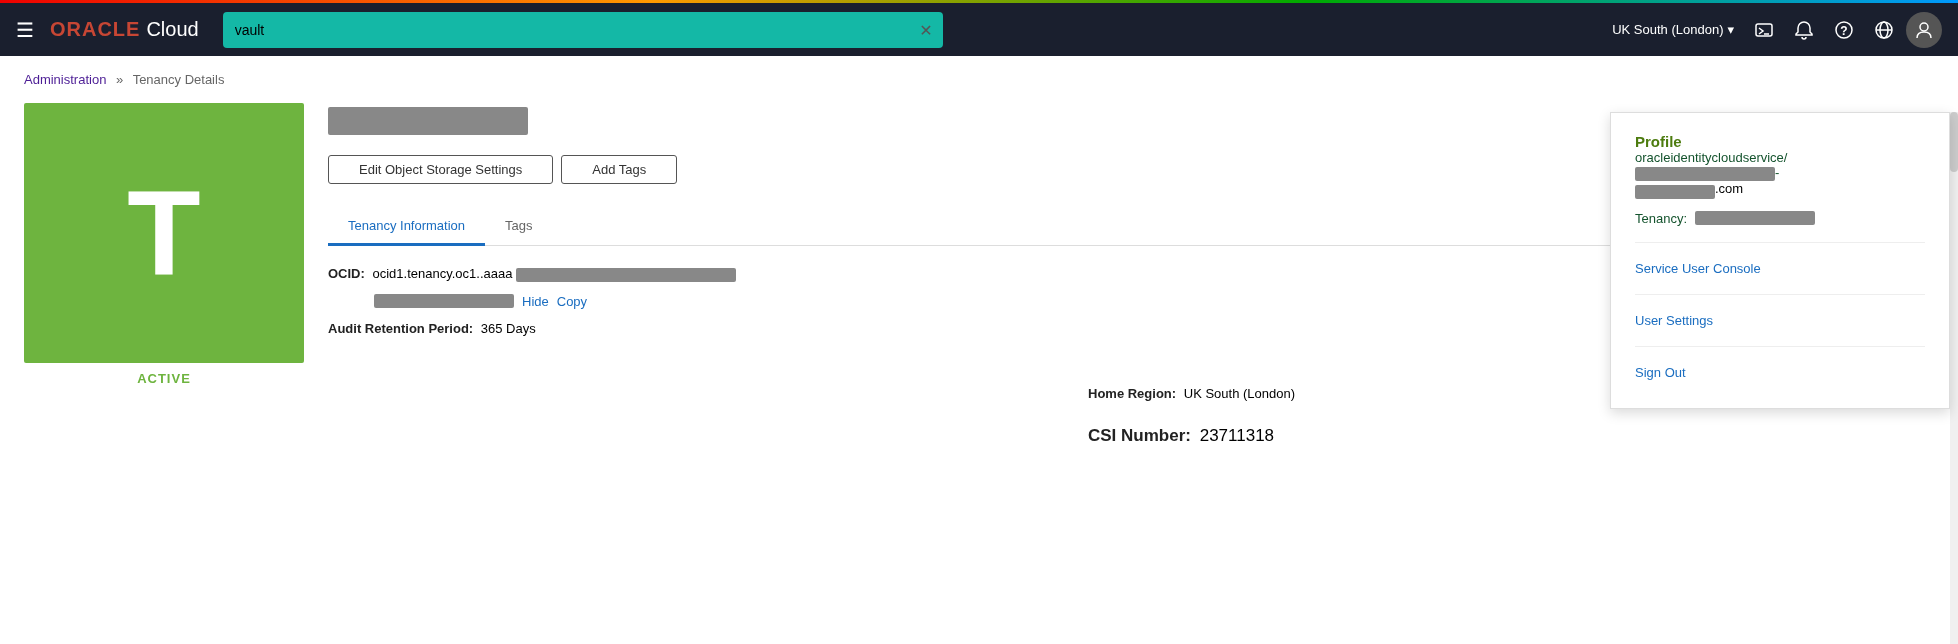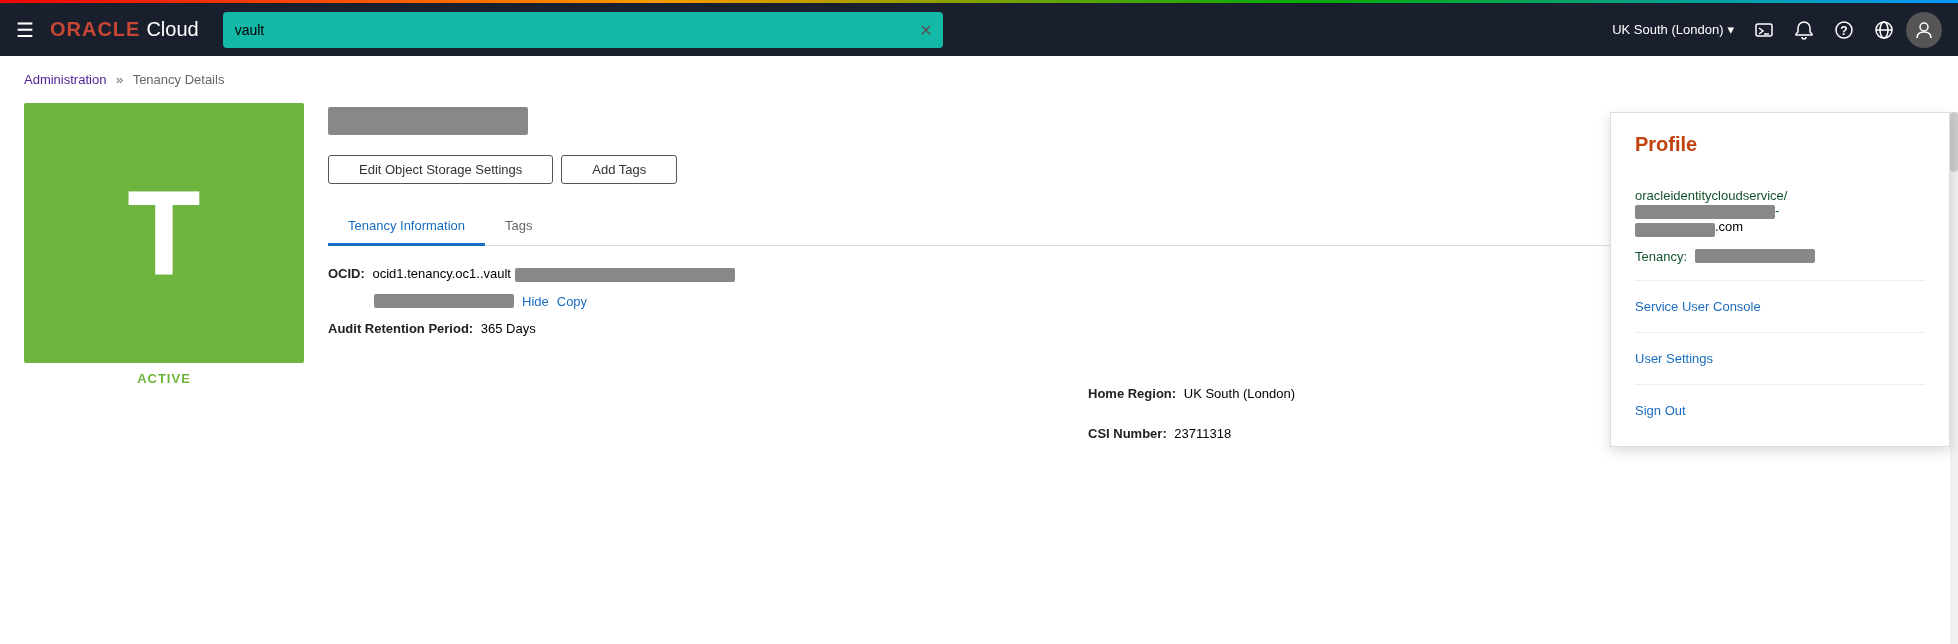--- a/index.html
+++ b/index.html
@@ -269,24 +269,24 @@
       top: 56px;
       width: 340px;
       background: #fff;
       border: 1px solid #ddd;
       box-shadow: 0 4px 12px rgba(0,0,0,0.15);
       z-index: 1000;
       padding: 20px 24px;
     }
 
     .profile-title {
-      font-size: 20px;
+      font-size: 15px;
       font-weight: 600;
-      color: #c2410c;
-      margin-bottom: 32px;
+      color: #4d7c0f;
+      margin-bottom: 0;
     }
 
     .profile-email {
       font-size: 13px;
       margin-bottom: 12px;
     }
 
     .profile-email a {
       color: #14532d;
       text-decoration: none;
@@ -434,36 +434,36 @@
           </div>
           <div class="tab">
             <span>Tags</span>
           </div>
         </div>
 
         <div style="font-size:13px;">
 
           <div style="margin-bottom:12px;">
             <span class="detail-label">OCID:</span>
-            <span style="margin-left:4px;">ocid1.tenancy.oc1..vault</span>
+            <span style="margin-left:4px;">ocid1.tenancy.oc1..aaaa</span>
             <span class="ocid-redacted"></span>
           </div>
           <div style="display:flex; align-items:center; gap:8px; margin-bottom:12px; margin-left:46px;">
             <span class="ocid-redacted-2"></span>
             <a class="link-sm">Hide</a>
             <a class="link-sm">Copy</a>
           </div>
 
           <div style="position:absolute; left:760px; top:120px; font-size:13px;">
             <span class="detail-label">Home Region:</span>
             <span style="margin-left:4px;">UK South (London)</span>
           </div>
 
 
-          <div style="position:absolute; left:760px; top:160px; font-size:13px;">
+          <div style="position:absolute; left:760px; top:160px; font-size:17px;">
             <span class="detail-label">CSI Number:</span>
             <span style="margin-left:4px;">23711318</span>
           </div>
 
           <div>
             <span class="detail-label">Audit Retention Period:</span>
             <span style="margin-left:4px;">365 Days</span>
           </div>
         </div>
       </div>

